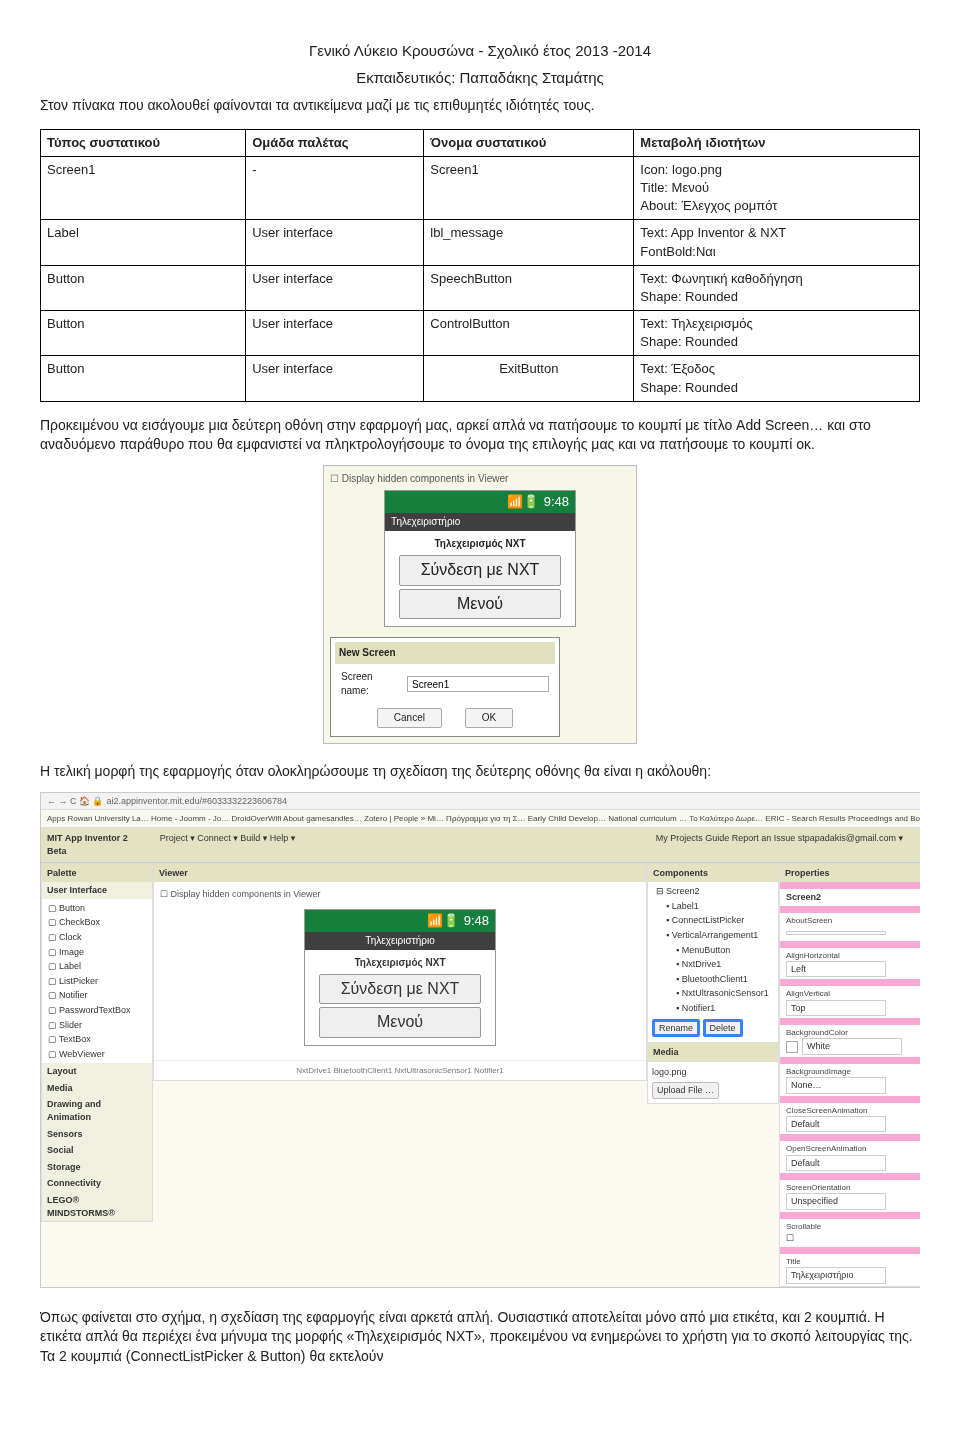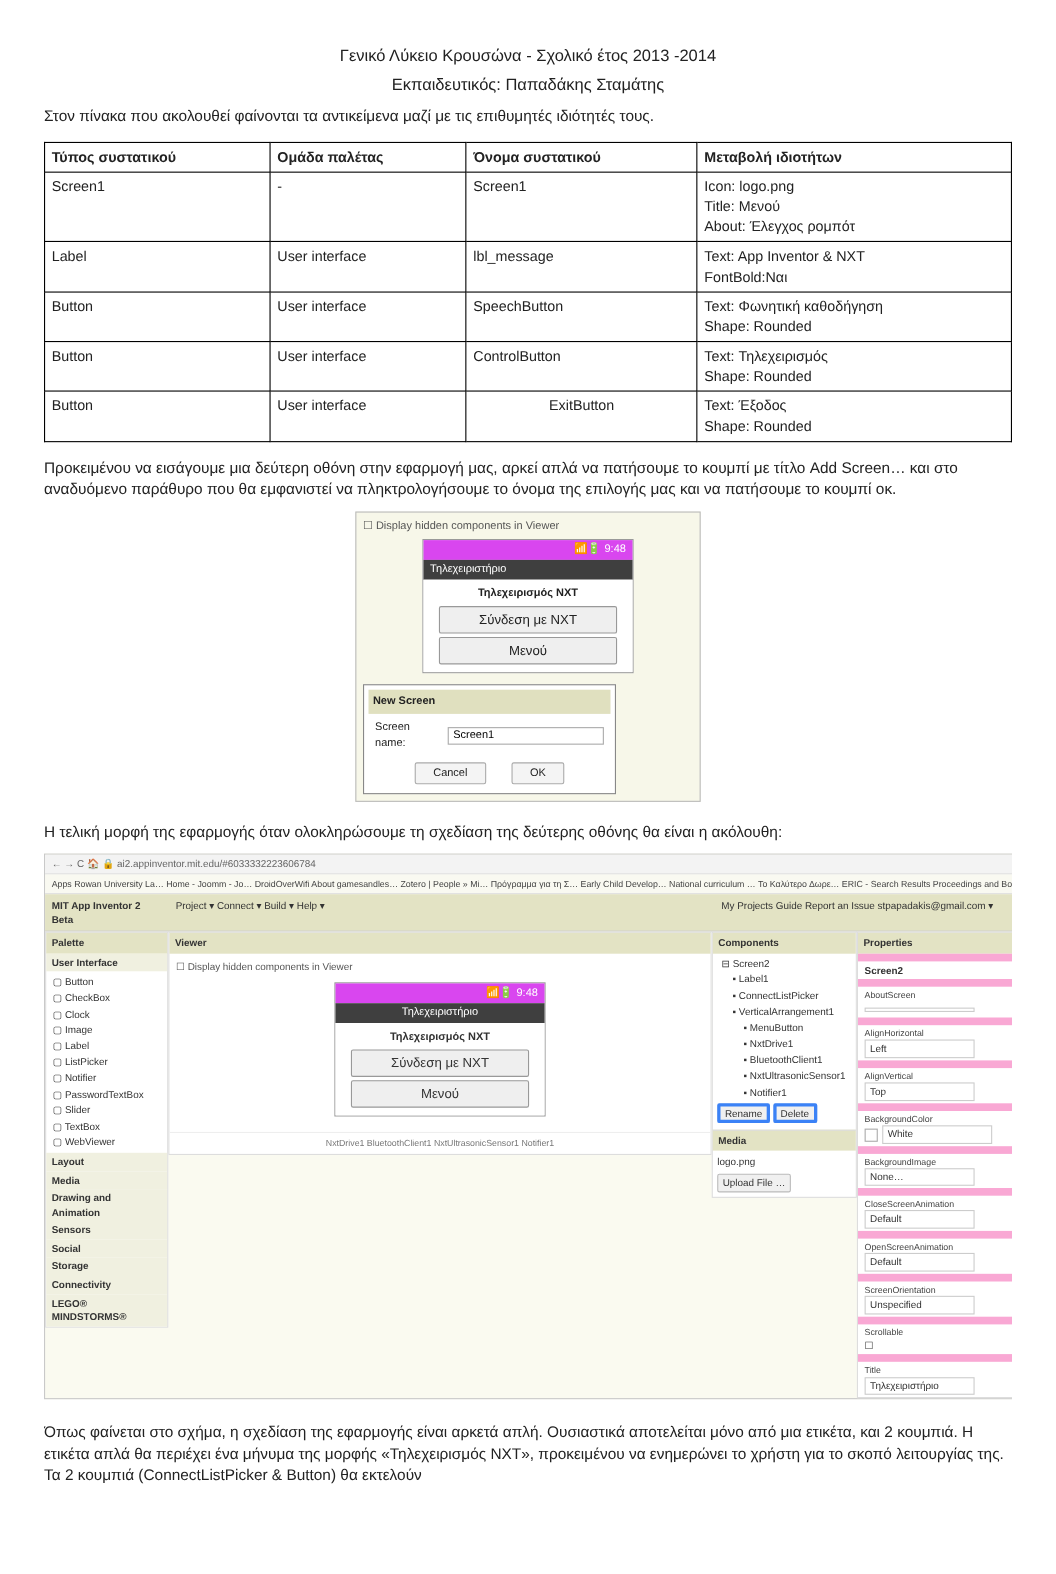--- a/index.html
+++ b/index.html
@@ -9,25 +9,25 @@
   .para{margin:8px 0 10px}
   table.comp{width:100%;border-collapse:collapse;margin-top:13px;margin-bottom:14px}
   table.comp th,table.comp td{border:1px solid #000;padding:4px 6px;font-size:13px;vertical-align:top;text-align:left}
   table.comp th{font-weight:bold}
   .c2{text-align:center}
   .imgblk{text-align:center;margin:10px 0 18px}
   
   .mock1{display:inline-block;border:1px solid #bbb;background:#f7f7e9;padding:6px;width:300px;text-align:left;font-size:10px}
   .mock1 .chk{color:#555;margin-bottom:4px}
   .phone{border:1px solid #999;width:190px;margin:0 auto;background:#fff}
-  .phone .status{background:#d946ef;color:#fff;font-size:10px;padding:2px 6px;text-align:right}
+  .phone .status{background:#15803d;color:#fff;font-size:13px;padding:2px 6px;text-align:right}
   .phone .titlebar{background:#3f3f3f;color:#fff;font-size:10px;padding:2px 6px}
   .phone .body{padding:4px;font-size:10px;background:#fff}
   .phone .body .t1{text-align:center;font-weight:bold;margin:2px 0 4px}
-  .phbtn{border:1px solid #999;background:#efefef;border-radius:2px;text-align:center;padding:3px;margin:3px 10px;font-size:12px}
+  .phbtn{border:1px solid #999;background:#efefef;border-radius:2px;text-align:center;padding:3px;margin:3px 10px;font-size:16px}
   .mock1 .dlg{border:1px solid #888;background:#fff;margin-top:10px;padding:4px;width:220px}
   .mock1 .dlg .dlghead{background:#e0e0bf;padding:4px;font-weight:bold;font-size:10px}
   .dlgrow{display:flex;align-items:center;padding:6px;gap:6px}
   .dlginput{border:1px solid #aaa;flex:1;height:14px;font-size:10px;padding:0 4px}
   .dlgbtns{text-align:center;padding:4px}
   .dlgbtns span{display:inline-block;border:1px solid #aaa;background:#f4f4f4;padding:2px 16px;margin:0 10px;font-size:10px;border-radius:2px}
   
   .appinv{border:1px solid #c9c9c9;background:#fafaf0;font-size:9px;color:#333;width:100%;margin:6px 0 20px}
   .urlbar{background:#f3f3f3;padding:2px 6px;font-size:9px;color:#666;border-bottom:1px solid #ddd}
   .bmk{background:#f9f9f1;padding:3px 6px;font-size:8px;color:#444;border-bottom:1px solid #ddd;white-space:nowrap;overflow:hidden}

